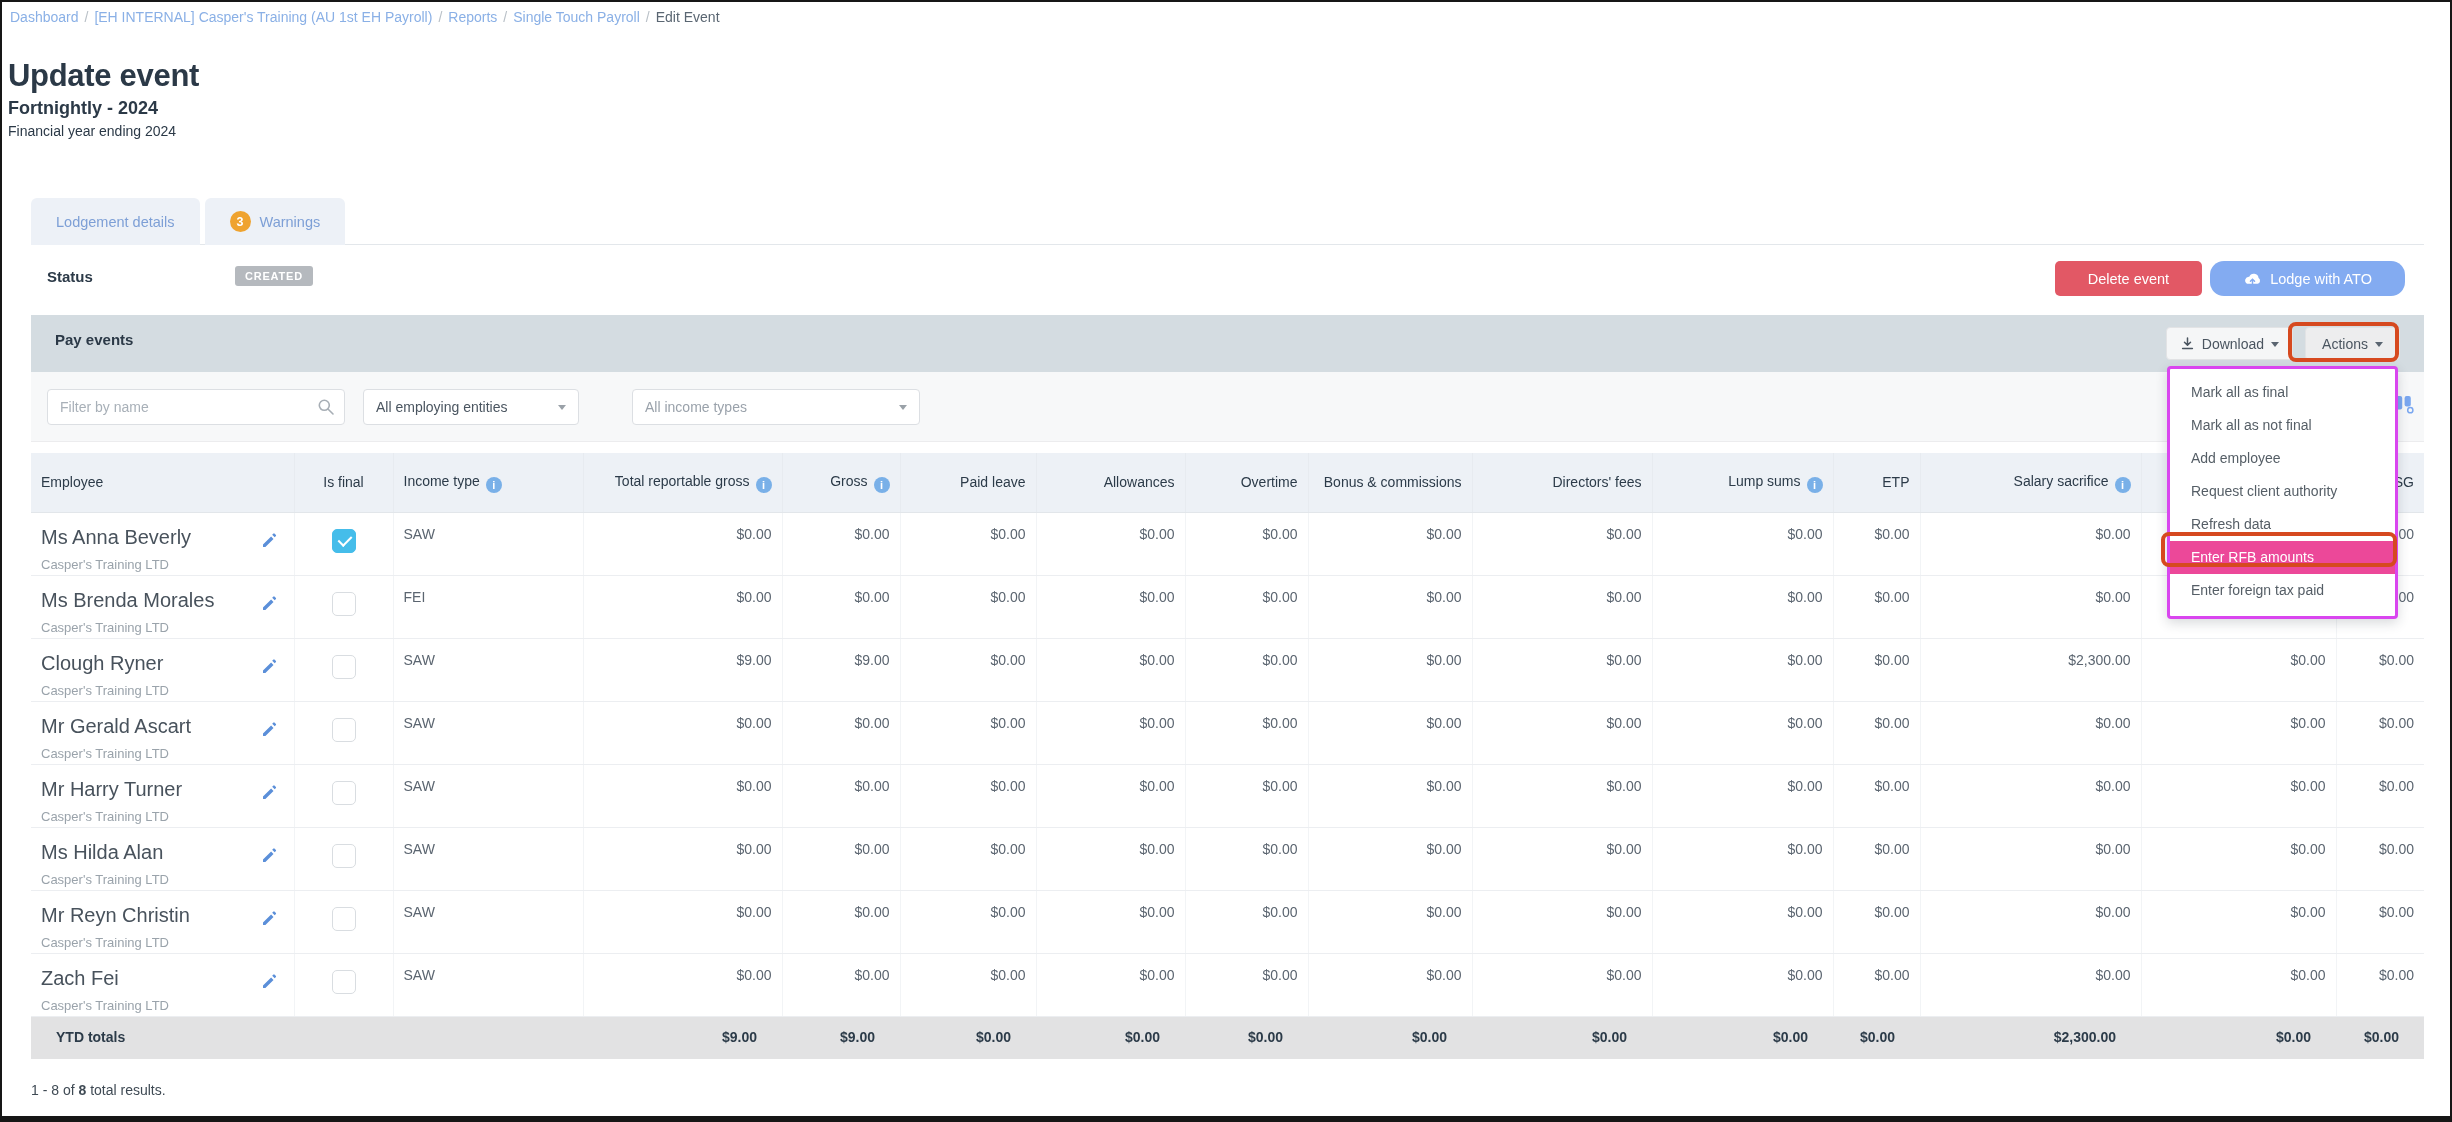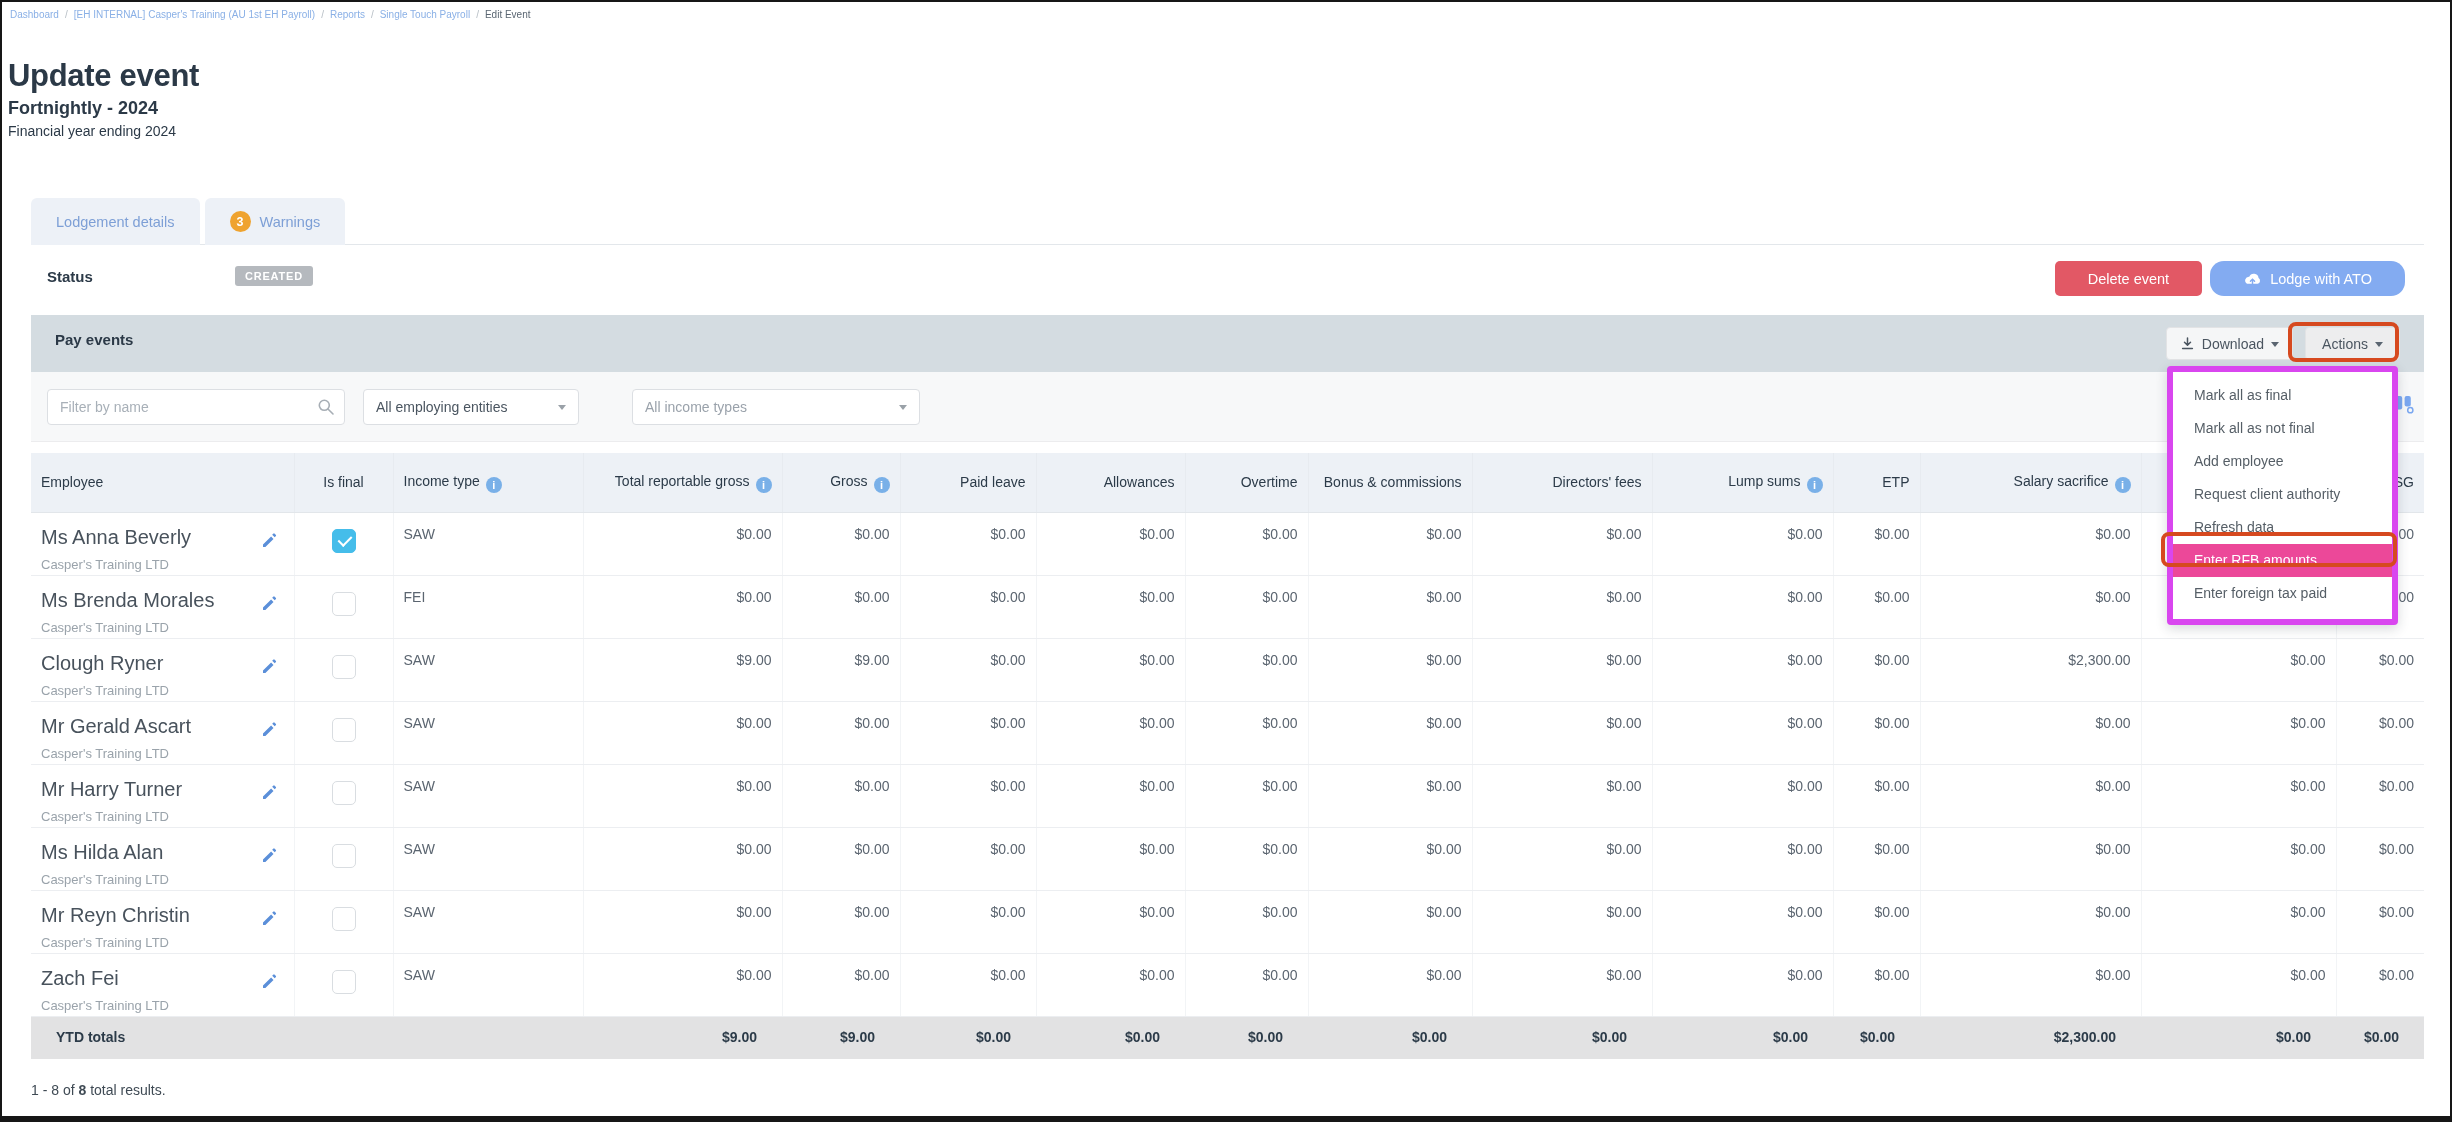--- a/index.html
+++ b/index.html
@@ -2,21 +2,21 @@
 <html><head>
 <meta charset="utf-8">
 <style>
   * { margin:0; padding:0; box-sizing:border-box; }
   html,body { width:2452px; height:1122px; }
   body { font-family:"Liberation Sans", sans-serif; background:#ffffff; overflow:hidden; }
   .page { position:relative; width:2452px; height:1122px; background:#fff; }
   .frame { position:absolute; inset:0; border:2px solid #161616; border-bottom-width:6px; pointer-events:none; z-index:100; }
 
   
-  .breadcrumb { position:absolute; left:10px; top:9px; font-size:10px; color:#a9b2bb; white-space:nowrap; }
+  .breadcrumb { position:absolute; left:10px; top:9px; font-size:14px; color:#a9b2bb; white-space:nowrap; }
   .crumb { color:#8ab0e6; cursor:pointer; }
   .crumb.current { color:#5a6672; cursor:default; }
   .crumb-sep { color:#b9c0c7; margin:0 6px; }
 
   
   .title-block { position:absolute; left:8px; top:58px; color:#2b3947; }
   .page-title { font-size:31px; font-weight:700; letter-spacing:-0.3px; }
   .page-subtitle { font-size:18px; font-weight:700; margin-top:4px; }
   .page-subtext { font-size:14px; font-weight:500; margin-top:4px; }
 
@@ -69,21 +69,21 @@
   .emp-name { font-size:20px; color:#48525c; }
   .emp-co { font-size:13px; color:#9aa3ab; margin-top:8px; }
   .edit-pencil { margin-top:6px; cursor:pointer; }
   .checkbox { width:24px; height:24px; border:1.5px solid #d9dde1; border-radius:5px; background:#fff; margin:3px auto 0; position:relative; cursor:pointer; }
   .checkbox.checked { background:#45bdea; border-color:#45bdea; }
   .checkbox.checked::after { content:""; position:absolute; left:8px; top:3px; width:6px; height:11px; border:solid #fff; border-width:0 2.5px 2.5px 0; transform:rotate(45deg); }
   tr.ytd td { background:#e2e2e3; height:43px; padding:12px 25px 0; font-weight:700; color:#2c3b49; border-bottom:none; border-right:none; }
   .info-dot { display:inline-flex; width:16px; height:16px; border-radius:50%; background:#79b0e8; color:#fff; font-size:11px; font-weight:700; align-items:center; justify-content:center; margin-left:6px; vertical-align:-3px; cursor:pointer; }
 
   
-  .menu { position:absolute; left:2167px; top:366px; width:231px; background:#fff; border:6px solid #d946ef; border-radius:4px; box-shadow:0 4px 12px rgba(40,50,60,0.18); padding:7px 0 9px; z-index:40; }
+  .menu { position:absolute; left:2167px; top:366px; width:231px; background:#fff; border:3px solid #d946ef; border-radius:4px; box-shadow:0 4px 12px rgba(40,50,60,0.18); padding:7px 0 9px; z-index:40; }
   .menu-item { height:33px; line-height:33px; padding-left:21px; font-size:14px; color:#555e66; cursor:pointer; white-space:nowrap; }
   .menu-item.highlight { background:#ec4899; color:#fff; }
 
   
   .annot { position:absolute; border:4px solid #d6491f; border-radius:8px; z-index:60; pointer-events:none; }
   .annot-actions { left:2288px; top:322px; width:111px; height:40px; }
   .annot-menu { left:2161px; top:532px; width:236px; height:35px; }
 
   
   .results-line { position:absolute; left:31px; top:1082px; font-size:14px; color:#3f4a54; }

